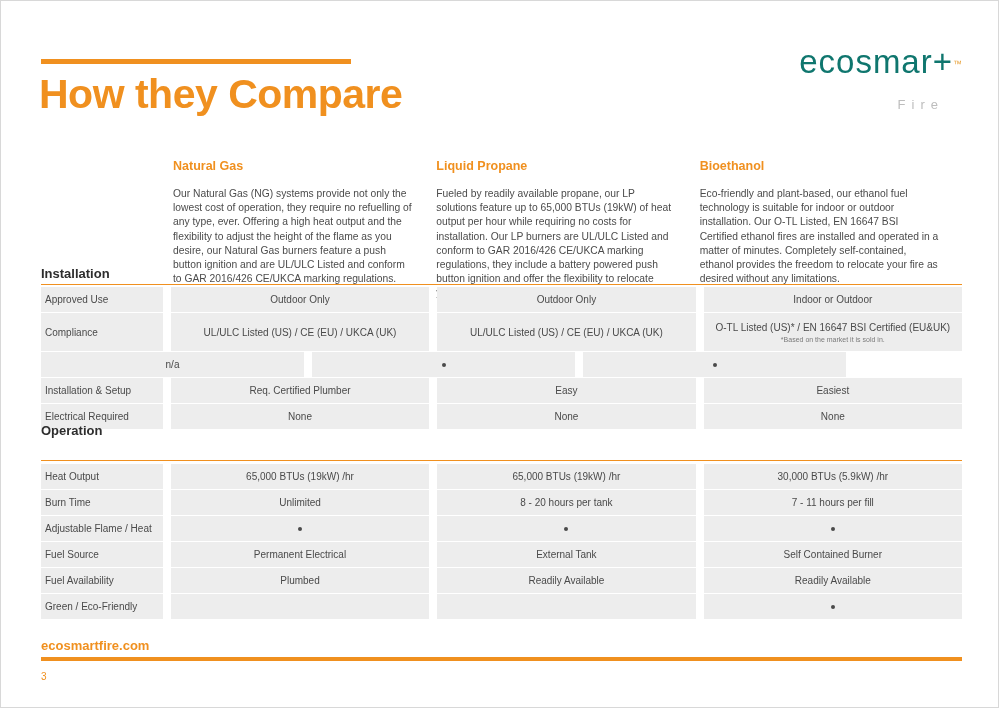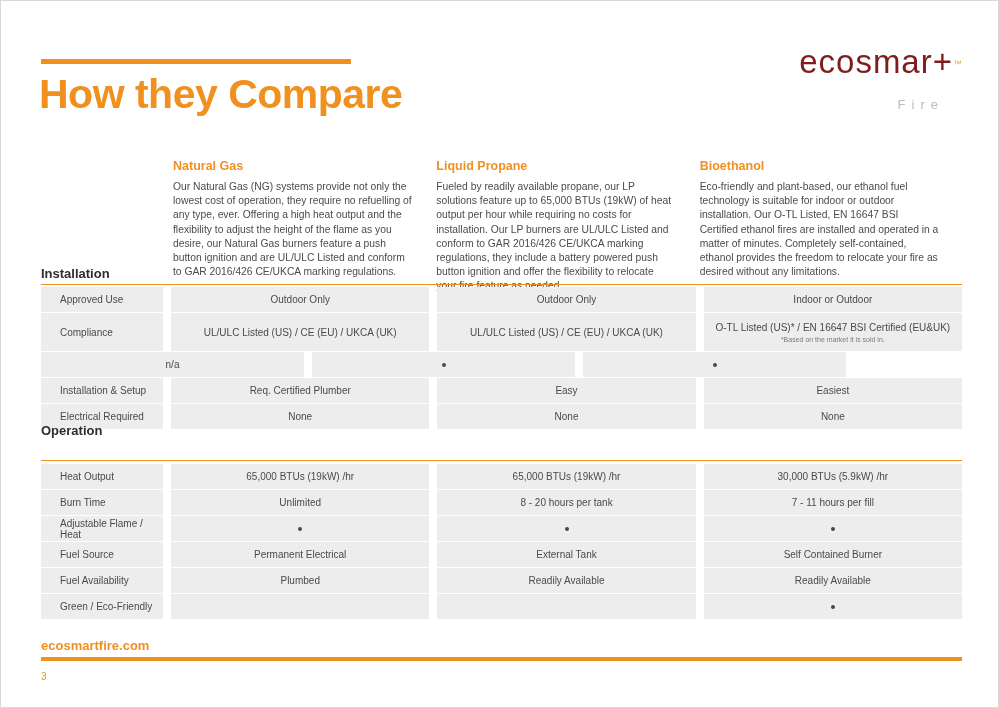--- a/index.html
+++ b/index.html
@@ -44,21 +44,21 @@
     position: absolute;
     right: 36px;
     top: 42px;
     text-align: right;
     color: #e8a33d;
   }
   .logo-main {
     font-size: 33px;
     letter-spacing: 1px;
     font-family: "Liberation Sans", sans-serif;
-    color: #7f1d1d;
+    color: #0f766e;
     position: relative;
     display: inline-block;
   }
   .logo-tm {
     font-size: 9px;
     vertical-align: super;
     color: #e8a33d;
   }
   .logo-sub {
     font-size: 13px;
@@ -78,21 +78,21 @@
   }
   .intro-col {
     width: 266px;
     padding-right: 24px;
     box-sizing: border-box;
   }
   .intro-head {
     color: #f0901f;
     font-weight: bold;
     font-size: 12.5px;
-    margin-bottom: 7px;
+    margin-bottom: 14px;
   }
   .intro-body {
     font-size: 10.3px;
     line-height: 1.38;
     color: #4b4b4b;
   }
   
   .section-label {
     position: absolute;
     left: 40px;
@@ -118,21 +118,21 @@
     height: 25px;
     margin-bottom: 1px;
   }
   .cell-label {
     width: 124px;
     background: #ededed;
     font-size: 10px;
     color: #4a4a4a;
     display: flex;
     align-items: center;
-    padding-left: 19px;
+    padding-left: 4px;
     box-sizing: border-box;
     margin-right: 8px;
   }
   .cell-val {
     width: 263px;
     background: #ededed;
     font-size: 10px;
     color: #4a4a4a;
     display: flex;
     flex-direction: column;

